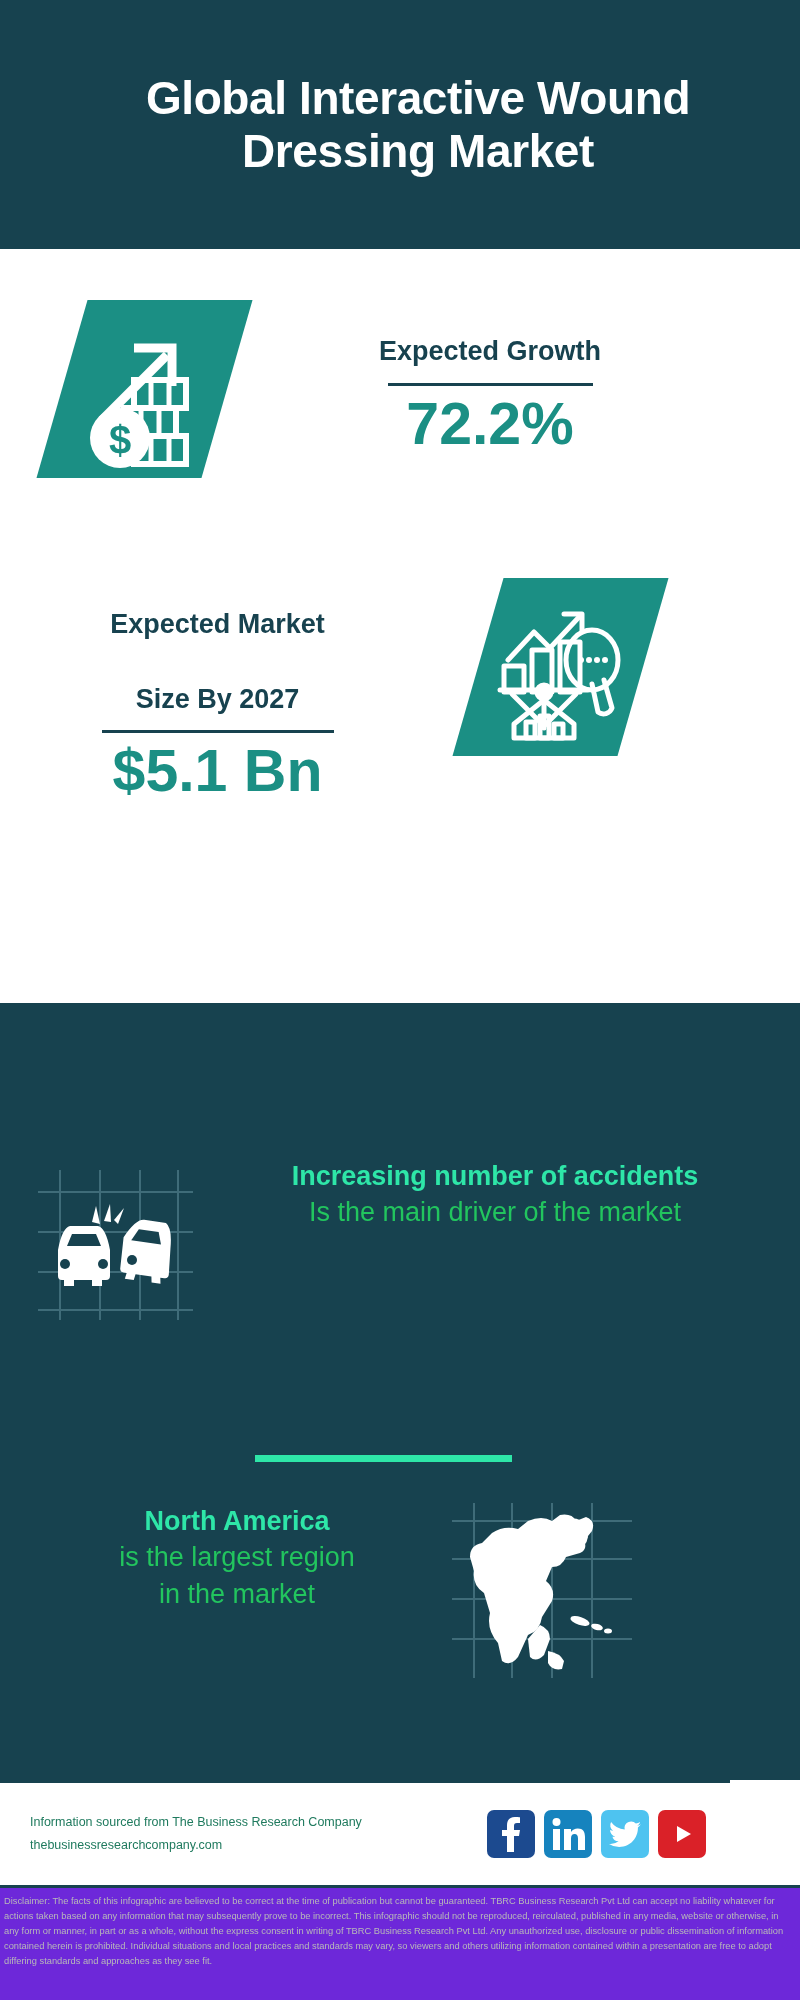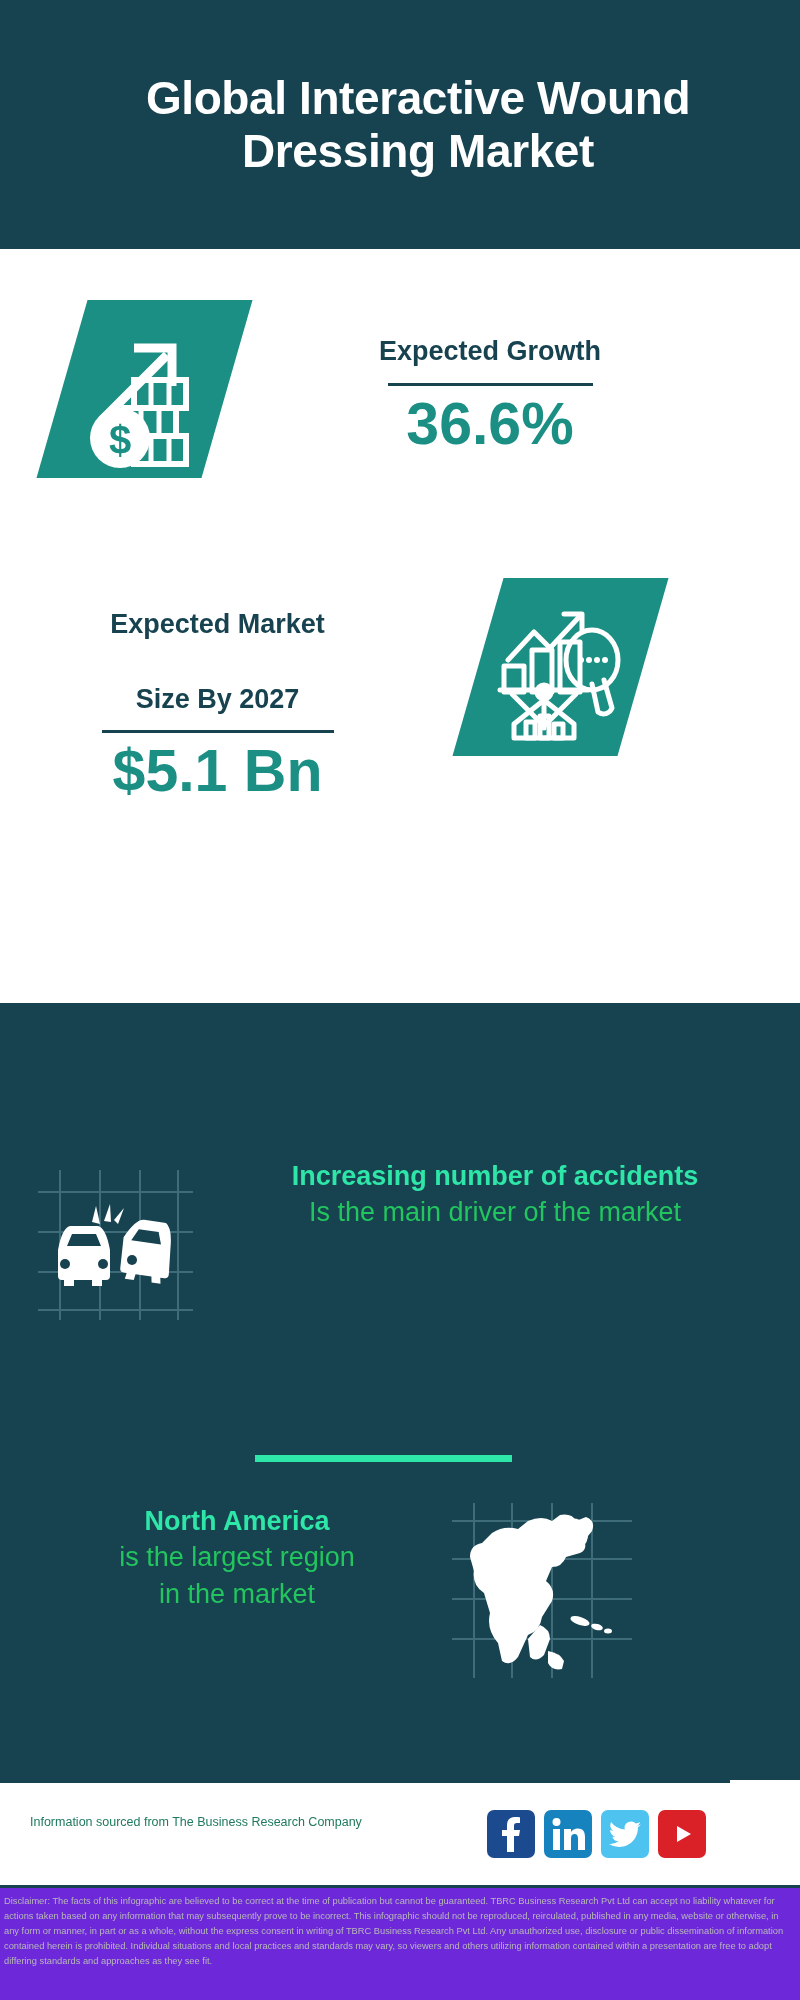--- a/index.html
+++ b/index.html
@@ -117,21 +117,21 @@
       <line x1="87" y1="98" x2="87" y2="126" stroke="#fff" stroke-width="5"></line>
       <rect x="62" y="126" width="52" height="28" fill="none" stroke="#fff" stroke-width="6"></rect>
       <line x1="79" y1="126" x2="79" y2="154" stroke="#fff" stroke-width="5"></line>
       <line x1="97" y1="126" x2="97" y2="154" stroke="#fff" stroke-width="5"></line>
       <circle cx="48" cy="128" r="30" fill="#fff"></circle>
       <text x="48" y="144" font-size="40" font-weight="bold" fill="#1b8f84" text-anchor="middle" font-family="Liberation Sans, sans-serif">$</text>
     </svg>
     <div class="s1-text">
       <div class="stat-label">Expected Growth</div>
       <div class="stat-rule"></div>
-      <div class="stat-value">36.6%</div>
+      <div class="stat-value">72.2%</div>
     </div>
   </div>
 
   <div class="stat2">
     <div class="s2-text">
       <div class="stat-label">Expected Market</div>
       <div class="stat-label">Size By 2027</div>
       <div class="stat-rule s2-rule"></div>
       <div class="stat-value">$5.1 Bn</div>
     </div>
@@ -279,20 +279,21 @@
           <path d="M96 148 q12 2 16 10 l-2 8 q-10 2 -14 -6 z"></path>
           <ellipse cx="30" cy="56" rx="9" ry="5"></ellipse>
         </g>
       </svg>
     </div>
   </div>
 
   <div class="footer">
     <div class="footer-text">
       <div class="footer-line">Information sourced from The Business Research Company</div>
+      <div class="footer-line">thebusinessresearchcompany.com</div>
     </div>
     <div class="social">
       <div class="sicon fb">
         <svg viewBox="0 0 48 48" width="48" height="48">
             <path d="M27 42V26h5l1-6h-6v-4c0-2 .6-3 3-3h3V7.3C32 7.2 30 7 27.8 7 23 7 20 9.9 20 15.3V20h-5v6h5v16z" fill="#fff"></path>
           </svg>
       </div>
       <div class="sicon li">
         <svg viewBox="0 0 48 48" width="48" height="48">
             <rect x="9" y="19" width="7" height="21" fill="#fff"></rect>

